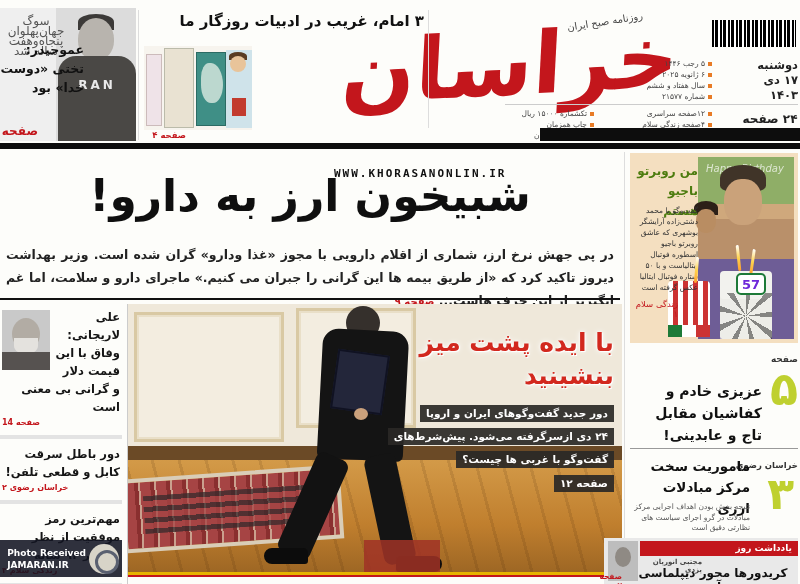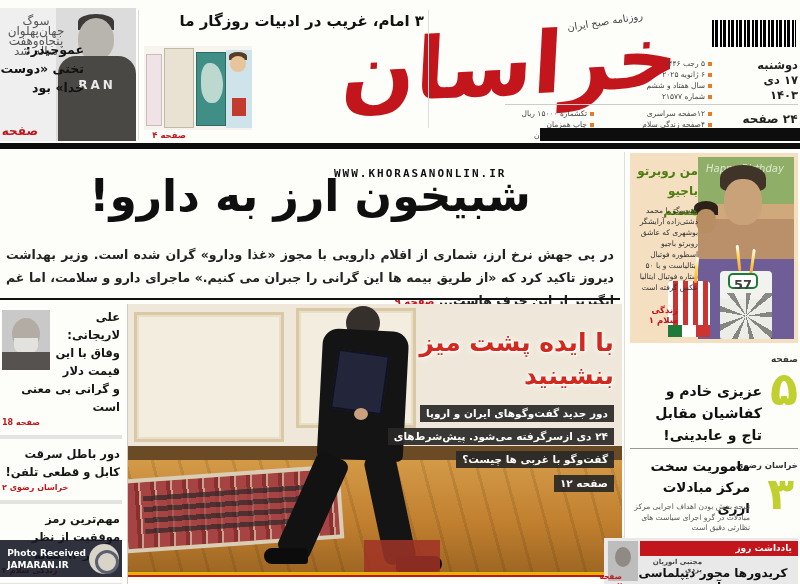--- a/index.html
+++ b/index.html
@@ -127,28 +127,28 @@
   .bg-face2 { position:absolute; right:78px; top:52px; width:20px; height:24px; border-radius:45%; background:#b98d62; }
   .bg-hair2 { position:absolute; right:76px; top:44px; width:24px; height:14px; border-radius:50% 50% 0 0; background:#2c2018; }
   .cake1 { position:absolute; right:88px; top:128px; width:42px; height:56px;
            background:repeating-linear-gradient(90deg,#fff 0 5px,#c33 5px 10px); border-radius:4px 4px 2px 2px; }
   .cake1::after { content:""; position:absolute; left:0; bottom:0; width:42px; height:12px;
            background:linear-gradient(90deg,#1d7a38 33%,#fff 33% 66%,#c33 66%); }
   .cake2 { position:absolute; right:26px; top:118px; width:52px; height:68px; background:#f2f2ee; border-radius:4px;
            box-shadow:inset 0 -40px 0 #e8e8e2; }
   .cake2::before { content:""; position:absolute; left:0; top:22px; width:52px; height:46px;
            background:repeating-conic-gradient(#222 0 12deg,#f2f2ee 12deg 40deg); opacity:.5; }
-  .c57 { position:absolute; right:40px; top:120px; width:30px; height:16px; background:#fff; border:2px solid #1d7a38;
-         border-radius:5px; color:#404040; font-weight:bold; font-size:13px; text-align:center; line-height:20px; z-index:3;
+  .c57 { position:absolute; right:32px; top:120px; width:30px; height:22px; background:#fff; border:2px solid #1d7a38;
+         border-radius:5px; color:#6d28d9; font-weight:bold; font-size:13px; text-align:center; line-height:20px; z-index:3;
          font-family:"DejaVu Sans", sans-serif; direction:ltr; }
   .spark { position:absolute; width:3px; height:26px; background:linear-gradient(180deg,#fff,#ffd34d,#ff9d2e); border-radius:2px; z-index:2; }
   .bg-title { position:absolute; right:100px; top:8px; width:64px; font-size:12px; font-weight:bold; color:#4d7c0f;
               line-height:20px; text-align:right; }
   .bg-body { position:absolute; right:100px; top:52px; width:64px; font-size:7.5px; color:#333; line-height:11px; text-align:right; }
-  .bg-sec { position:absolute; right:120px; bottom:18px; font-size:8.5px; font-weight:bold; color:#c3161c;margin-top:44px; }
+  .bg-sec { position:absolute; right:120px; bottom:24px; font-size:8.5px; font-weight:normal; color:#c3161c;margin-top:44px; }
 
   .sb-item1 { left:630px; top:352px; width:168px; }
   .fb-kicker { position:absolute; right:28px; top:2px; width:120px; font-size:7.5px; color:#555; line-height:10px; text-align:right; }
   .fb-plabel { position:absolute; right:0; top:2px; font-size:9px; font-weight:bold; color:#333; }
   .fb-num { position:absolute; right:0; top:14px; font-size:46px; font-weight:bold; color:#bfd02f; line-height:46px; }
   .fb-title { position:absolute; right:36px; top:28px; width:130px; font-size:14px; font-weight:bold; color:#111;
               line-height:22px; text-align:right; }
   .sb-div { left:630px; top:448px; width:168px; height:1px; background:#999; }
   .sb-item2 { left:630px; top:456px; width:168px; }
   .ex-sec { position:absolute; right:0; top:4px; font-size:8.5px; font-weight:bold; color:#333; }
@@ -272,21 +272,21 @@
 
   <div class="abs lc-vline"></div>
   <div class="abs lc">
     <div class="lc-item">
       <div class="lar-photo">
         <div class="lar-face"></div>
         <div class="lar-beard"></div>
         <div class="lar-suit"></div>
       </div>
       <div class="lc-title">علی لاریجانی: وفاق با این قیمت دلار و گرانی بی معنی است</div>
-      <div class="lc-page">صفحه 18</div>
+      <div class="lc-page">صفحه 14</div>
     </div>
     <div class="lc-div"></div>
     <div class="lc-item">
       <div class="lc-title">دور باطل سرقت کابل و قطعی تلفن!</div>
       <div class="lc-page">خراسان رضوی ۲</div>
     </div>
     <div class="lc-div"></div>
     <div class="lc-item">
       <div class="lc-title">مهم‌ترین رمز موفقیت از نظر بیلیونر ۹۴ ساله</div>
       <div class="lc-page">زندگی سلام ۳</div>

